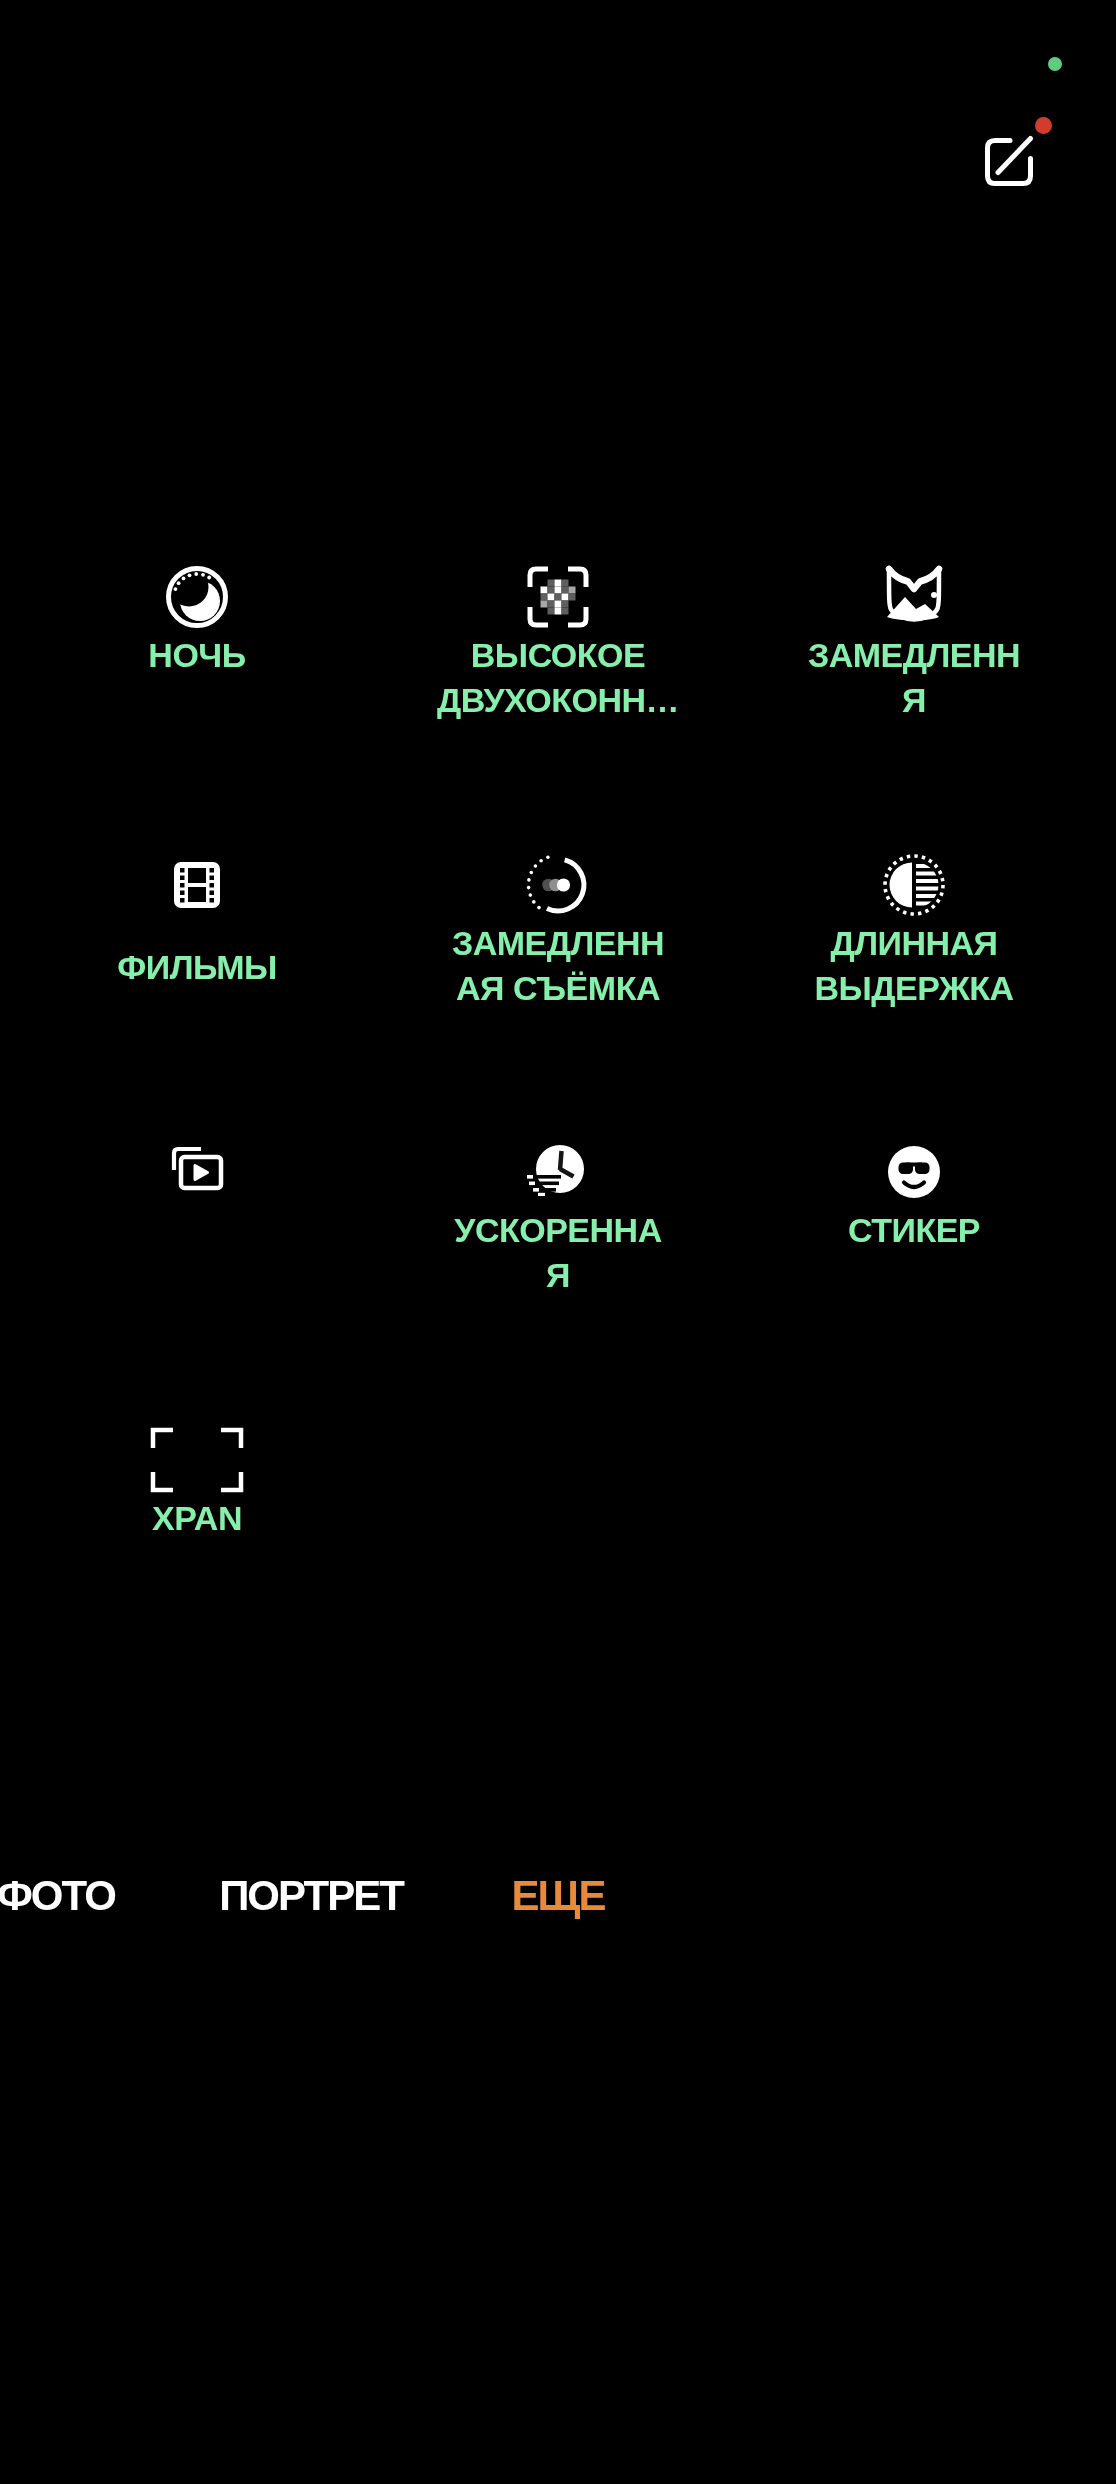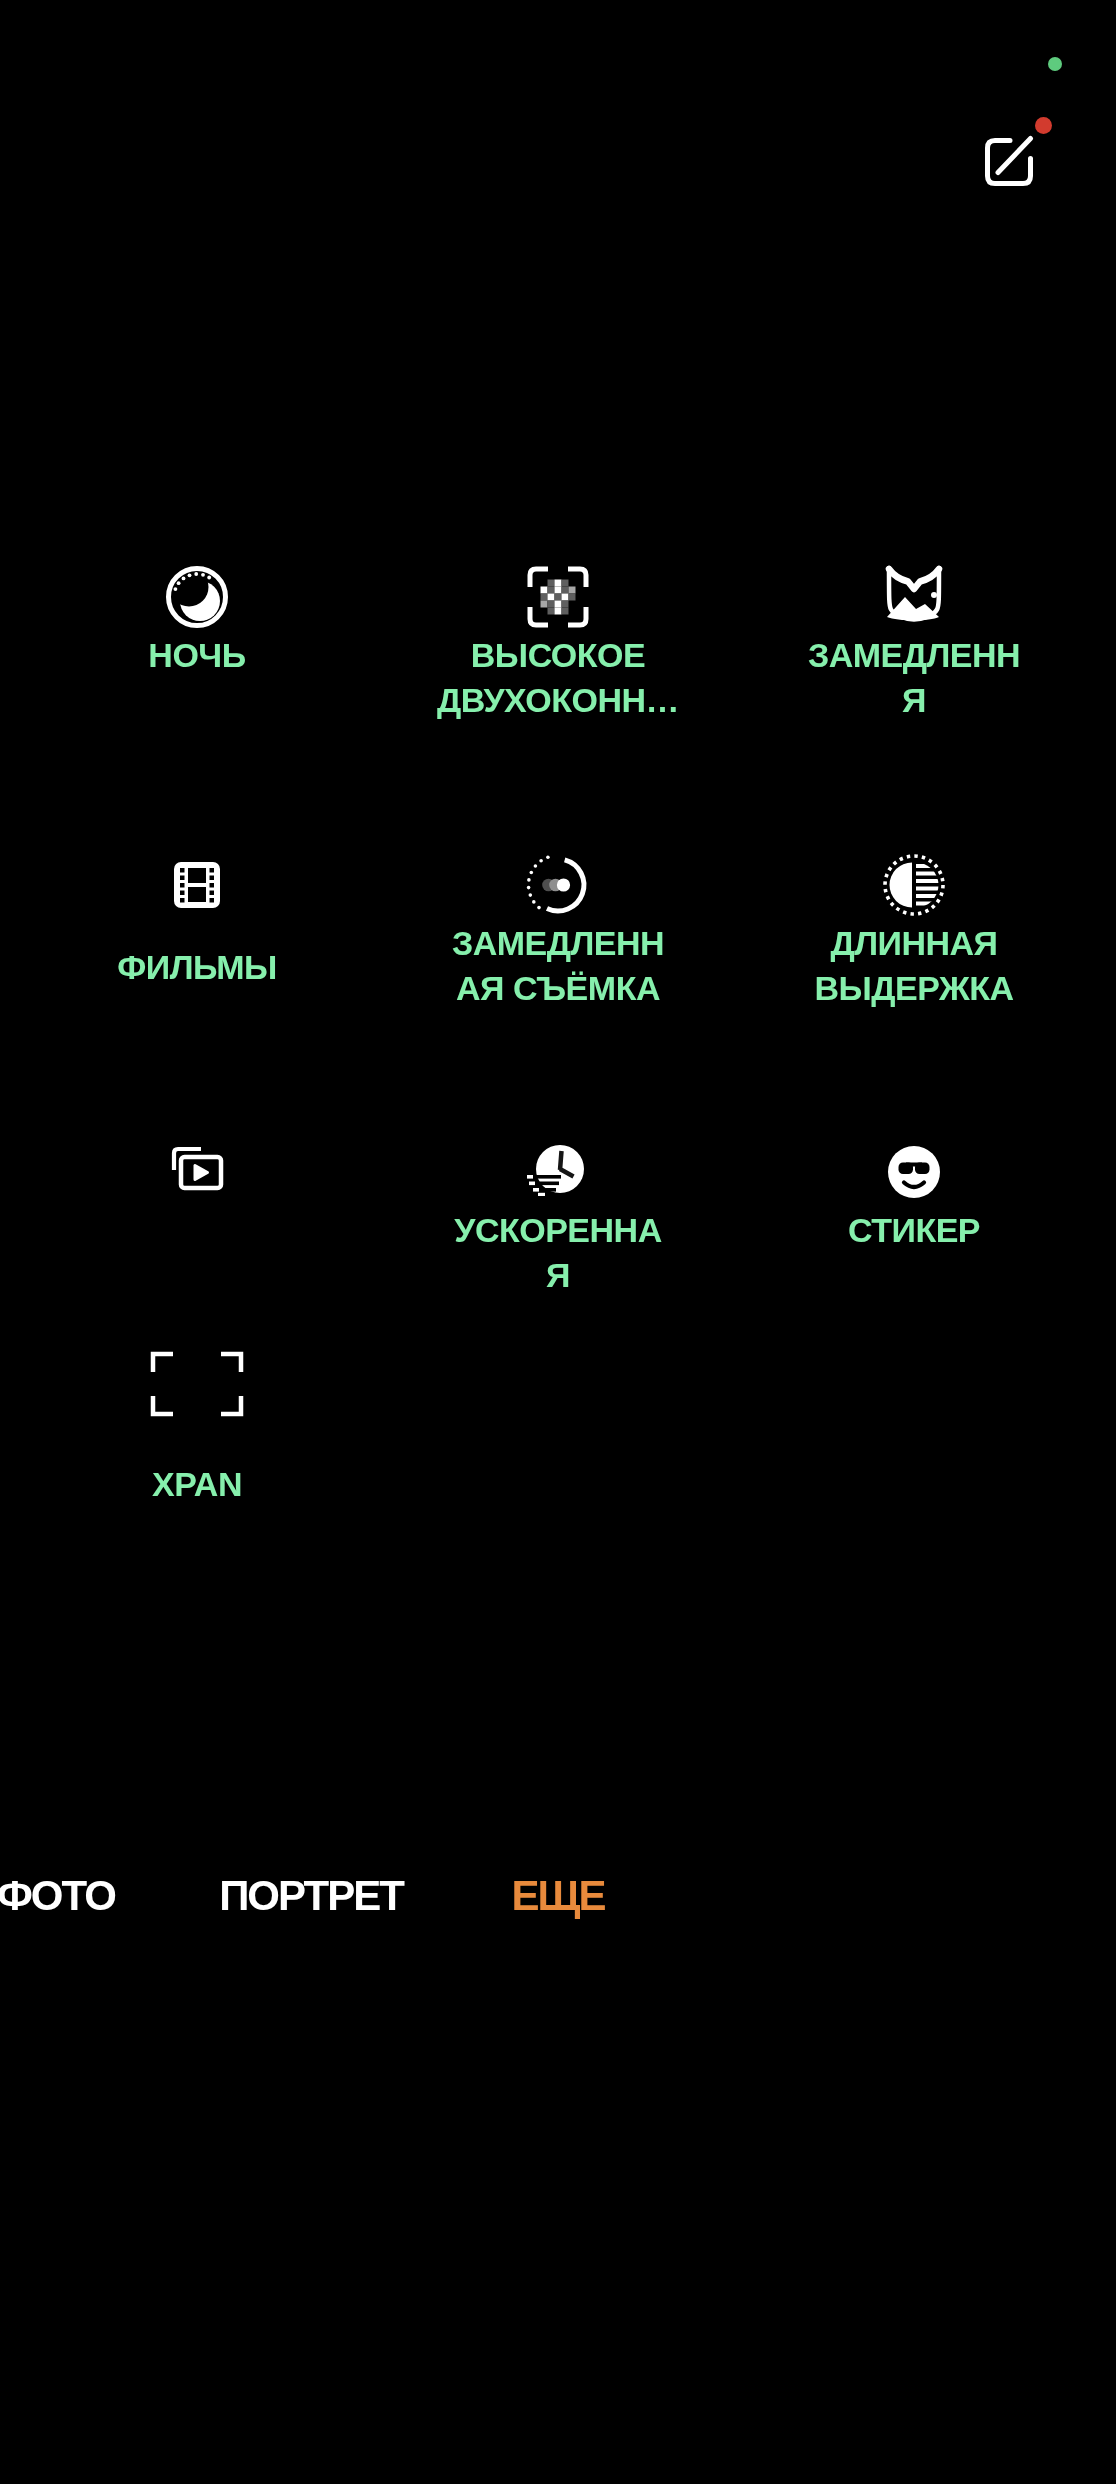--- a/index.html
+++ b/index.html
@@ -239,21 +239,21 @@
   <svg viewBox="0 0 72 72" width="72" height="72">
     <circle cx="36" cy="36" r="26" fill="#fff"></circle>
     <rect x="20.5" y="26.5" width="14.5" height="11.5" rx="4.5" fill="#000"></rect>
     <rect x="37" y="26.5" width="14.5" height="11.5" rx="4.5" fill="#000"></rect>
     <rect x="28" y="26.5" width="16" height="4" fill="#000"></rect>
     <path d="M26,46.5 Q36,55.5 46,46.5" fill="none" stroke="#000" stroke-width="4.2" stroke-linecap="round"></path>
   </svg>
 </div>
         <div class="mode-label">СТИКЕР</div>
       </div>
-      <div class="mode-cell" style="left: 37px; top: 1348px; gap: 42px;">
+      <div class="mode-cell" style="left: 37px; top: 1424px;">
         <div class="mode-icon">
   <svg viewBox="0 0 94 66" width="94" height="66">
     <g fill="none" stroke="#fff" stroke-width="4.5">
       <path d="M3,21 L3,3 L23,3"></path>
       <path d="M71,3 L91,3 L91,21"></path>
       <path d="M91,45 L91,63 L71,63"></path>
       <path d="M23,63 L3,63 L3,45"></path>
     </g>
     <text x="47" y="40" text-anchor="middle" font-size="19" font-weight="bold" letter-spacing="1.5" fill="#fff" font-family="Liberation Sans, DejaVu Sans, sans-serif"></text>
   </svg>

